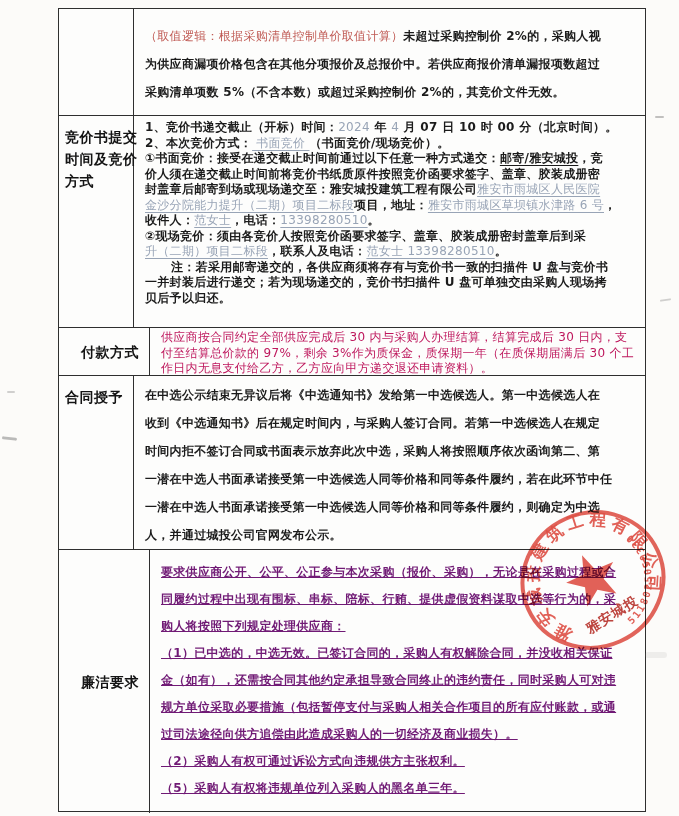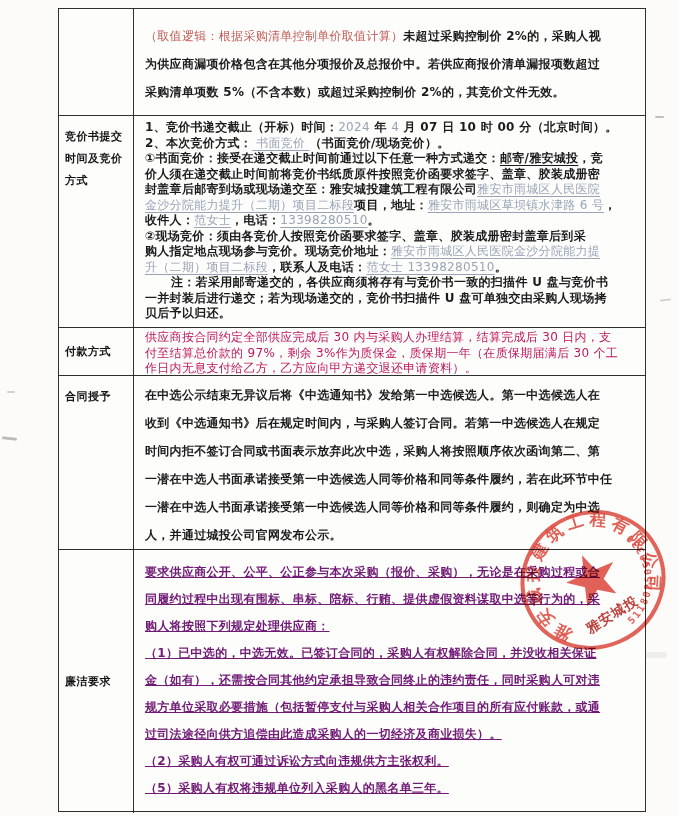--- a/index.html
+++ b/index.html
@@ -14,22 +14,22 @@
     position:absolute; left:58px; top:8px; width:588px; height:804px;
     border:1.6px solid #2f2f2f; background:#fdfdfc;
   }
   .row { display:flex; border-bottom:1.6px solid #2f2f2f; overflow:hidden; }
   .row:last-child { border-bottom:none; }
   .label-cell {
     width:75px; flex:0 0 75px; border-right:1.6px solid #2f2f2f;
     display:flex; flex-direction:column; align-items:flex-start;
     padding:10px 4px 0 6px; color:#141414;
   }
-  .label-cell.center { justify-content:center; padding-top:0; }
-  .label-line { font-size:11px; font-weight:700; line-height:22px; letter-spacing:.5px; white-space:nowrap; }
+  .label-cell.center { justify-content:center; padding-top:0;margin-left:16px; }
+  .label-line { font-size:14px; font-weight:700; line-height:22px; letter-spacing:.5px; white-space:nowrap; }
   .content-cell { flex:1; padding:0 4px 0 11px; overflow:hidden; color:#1b1b1b; }
   .t-line { white-space:nowrap; font-size:12px; letter-spacing:.3px; }
   .t-line.note-gap { }
   .t-line.indent { padding-left:26px; }
   
   .r  { color:#c05b55; font-weight:500; }           
   .b  { font-weight:800; }
   .bu { font-weight:800; text-decoration:underline; text-underline-offset:3px; }
   .gu { color:#98a4b6; font-weight:500; text-decoration:underline; text-underline-offset:3px; }
   .g  { color:#98a4b6; font-weight:500; }
@@ -69,21 +69,20 @@
           </div>
           <div class="content-cell" style="padding-top: 4px; color: rgb(27, 27, 27); font-weight: 600;">
             <div class="t-line" style="line-height: 15.5px;"><span>1、竞价书递交截止（开标）时间：</span><span class="g">2024</span><span> 年 </span><span class="g">4</span><span> 月 07 日 10 时 00 分（北京时间）。</span></div>
             <div class="t-line" style="line-height: 15.5px;"><span>2、本次竞价方式：</span><span class="gu"> 书面竞价 </span><span>（书面竞价/现场竞价）。</span></div>
             <div class="t-line" style="line-height: 15.5px;"><span>①书面竞价：接受在递交截止时间前通过以下任意一种方式递交：</span><span class="bu">邮寄/雅安城投</span><span>，竞</span></div>
             <div class="t-line" style="line-height: 15.5px;"><span>价人须在递交截止时间前将竞价书纸质原件按照竞价函要求</span><span class="b">签字、盖章、胶装成册密</span></div>
             <div class="t-line" style="line-height: 15.5px;"><span class="b">封盖章后邮寄到场或现场递交至：雅安城投建筑工程有限公司</span><span class="gu">雅安市雨城区人民医院</span></div>
             <div class="t-line" style="line-height: 15.5px;"><span class="gu">金沙分院能力提升（二期）项目二标段</span><span class="b">项目，地址：</span><span class="gu">雅安市雨城区草坝镇水津路 6 号</span><span>，</span></div>
             <div class="t-line" style="line-height: 15.5px;"><span>收件人：</span><span class="gu">范女士</span><span>，电话：</span><span class="gu">13398280510</span><span>。</span></div>
             <div class="t-line" style="line-height: 15.5px;"><span class="b">②现场竞价：须由各竞价人按照竞价函要求签字、盖章、胶装成册密封盖章后到采</span></div>
-            <div class="t-line" style="line-height: 15.5px;"><span class="b">购人指定地点现场参与竞价。现场竞价地址：</span><span class="gu">雅安市雨城区人民医院金沙分院能力提</span></div>
             <div class="t-line" style="line-height: 15.5px;"><span class="gu">升（二期）项目二标段</span><span class="b">，联系人及电话：</span><span class="gu">范女士 13398280510</span><span>。</span></div>
             <div class="t-line note-gap indent" style="line-height: 15.5px;"><span>注：若采用邮寄递交的，各供应商须将存有与竞价书一致的扫描件 U 盘与竞价书</span></div>
             <div class="t-line" style="line-height: 15.5px;"><span>一并封装后进行递交；若为现场递交的，竞价书扫描件 U 盘可单独交由采购人现场拷</span></div>
             <div class="t-line" style="line-height: 15.5px;"><span>贝后予以归还。</span></div>
           </div>
         </div>
         <div class="row" style="height: 48px;">
           <div class="label-cell center">
             <div class="label-line">付款方式</div>
           </div>

